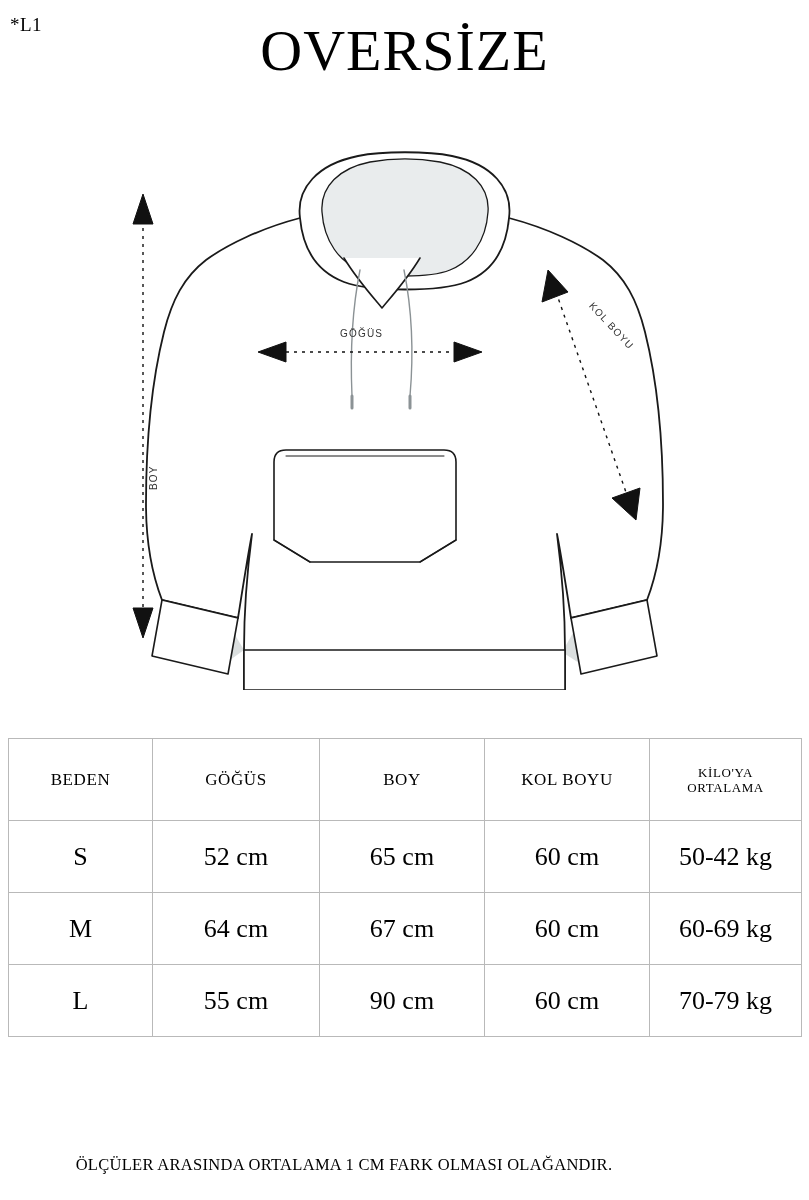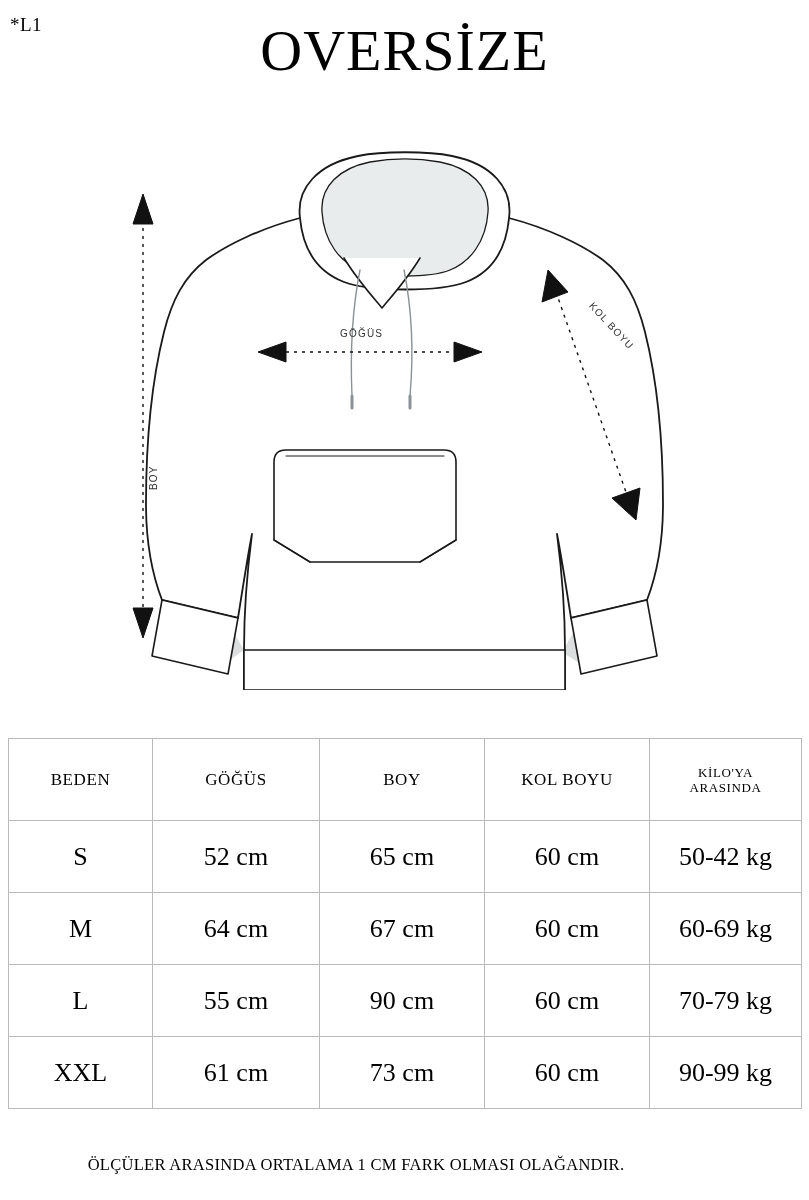--- a/index.html
+++ b/index.html
@@ -110,21 +110,21 @@
   .col-beden { width: 144px; }
   .col-gogus { width: 167px; }
   .col-boy   { width: 165px; }
   .col-kol   { width: 165px; }
   .col-kilo  { width: 152px; }
 
   
   #footer-note {
     position: absolute;
     top: 1155px;
-    left: 12px;
+    left: 0;
     width: 688px;
     text-align: center;
     font-size: 16.5px;
     letter-spacing: 0.3px;
     font-family: "Liberation Serif", serif;
   }
 </style>
 </head>
 <body>
 
@@ -236,21 +236,21 @@
 
 <table id="size-table">
   <thead>
     <tr>
       <th class="col-beden">BEDEN</th>
       <th class="col-gogus">GÖĞÜS</th>
       <th class="col-boy">BOY</th>
       <th class="col-kol">KOL BOYU</th>
       <th class="col-kilo small-head">
         <div>KİLO'YA</div>
-        <div>ARASINDA</div>
+        <div>ORTALAMA</div>
       </th>
     </tr>
   </thead>
   <tbody>
     <tr>
       <td class="size-name">S</td>
       <td class="measure">52 cm</td>
       <td class="measure">65 cm</td>
       <td class="measure">60  cm</td>
       <td class="measure">50-42 kg</td>
@@ -262,23 +262,16 @@
       <td class="measure">60 cm</td>
       <td class="measure">60-69 kg</td>
     </tr>
     <tr>
       <td class="size-name">L</td>
       <td class="measure">55 cm</td>
       <td class="measure">90 cm</td>
       <td class="measure">60 cm</td>
       <td class="measure">70-79 kg</td>
     </tr>
-    <tr>
-      <td class="size-name">XXL</td>
-      <td class="measure">61 cm</td>
-      <td class="measure">73 cm</td>
-      <td class="measure">60 cm</td>
-      <td class="measure">90-99 kg</td>
-    </tr>
   </tbody>
 </table>
 
 <div id="footer-note">ÖLÇÜLER ARASINDA ORTALAMA 1 CM FARK OLMASI OLAĞANDIR.</div>
 
 </body></html>

